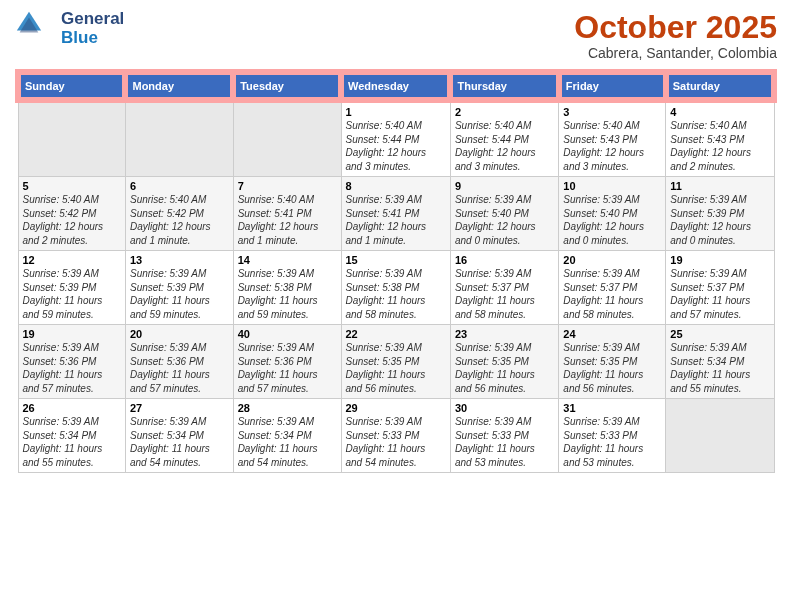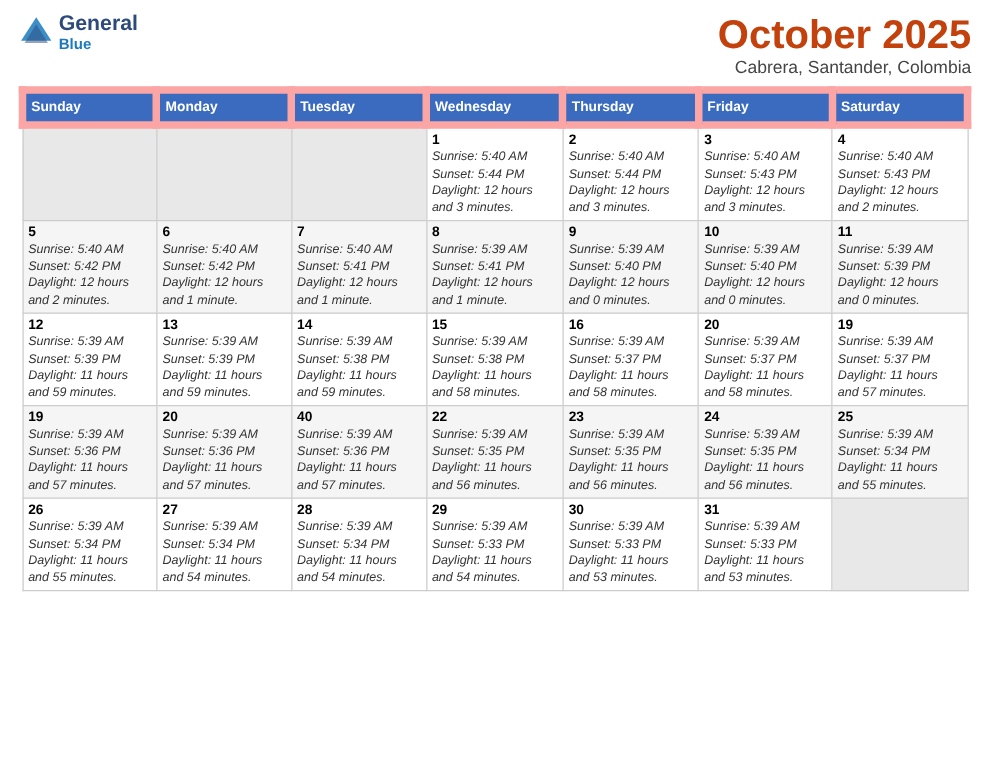--- a/index.html
+++ b/index.html
@@ -15,22 +15,21 @@
       padding: 10px 15px;
     }
     .header-row {
       display: flex;
       align-items: flex-start;
       justify-content: space-between;
       margin-bottom: 8px;
     }
     .logo {
       display: flex;
-      align-items: center;
-      gap: 4px;
+      gap: 18px;
     }
     .logo-icon {
       width: 28px;
       height: 28px;
     }
     .title-block {
       text-align: right;
     }
     .main-title {
       font-size: 32px;
@@ -90,21 +89,21 @@
 
 <div class="container">
   <div class="header-row">
     <div class="logo">
       <svg class="logo-icon" viewBox="0 0 30 30" xmlns="http://www.w3.org/2000/svg">
         <polygon points="15,2 28,22 2,22" fill="#1a7abf" opacity="0.85"></polygon>
         <polygon points="15,8 25,24 5,24" fill="#2c4a7c" opacity="0.5"></polygon>
       </svg>
       <div>
         <div style="font-size:17px;font-weight:bold;color:#2c4a7c;line-height:1.1;">General</div>
-        <div style="font-size:12px;font-weight:bold;color:#1a7abf;line-height:1.1;">Blue</div>
+        <div style="font-size:17px;font-weight:bold;color:#1a7abf;line-height:1.1;">Blue</div>
       </div>
     </div>
     <div class="title-block">
       <div class="main-title">October 2025</div>
       <div class="subtitle">Cabrera, Santander, Colombia</div>
     </div>
   </div>
 
   <table>
     <thead>

